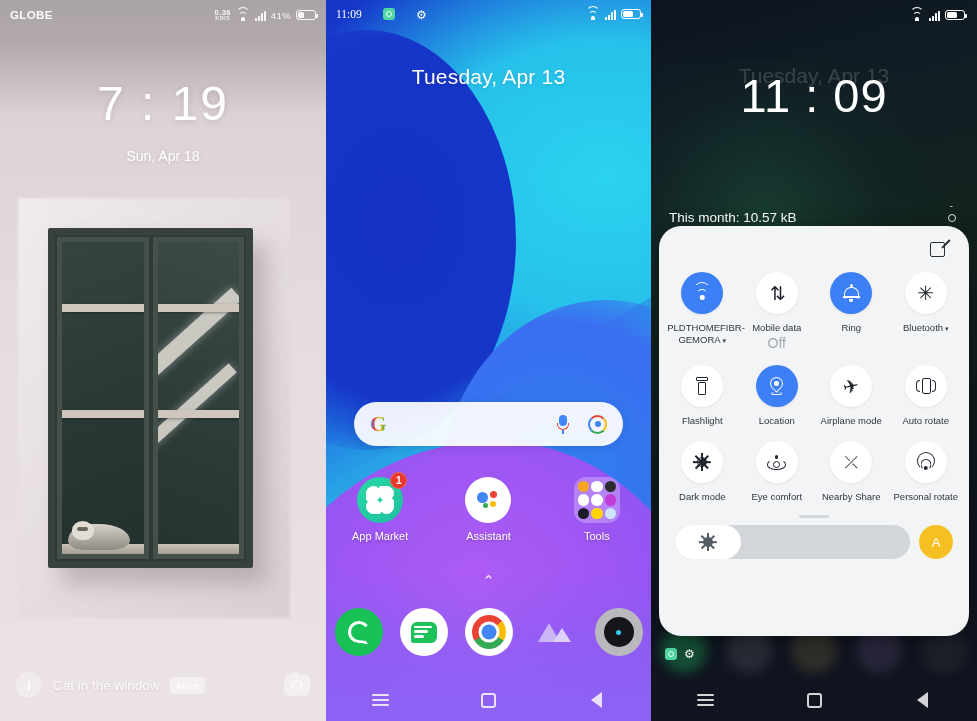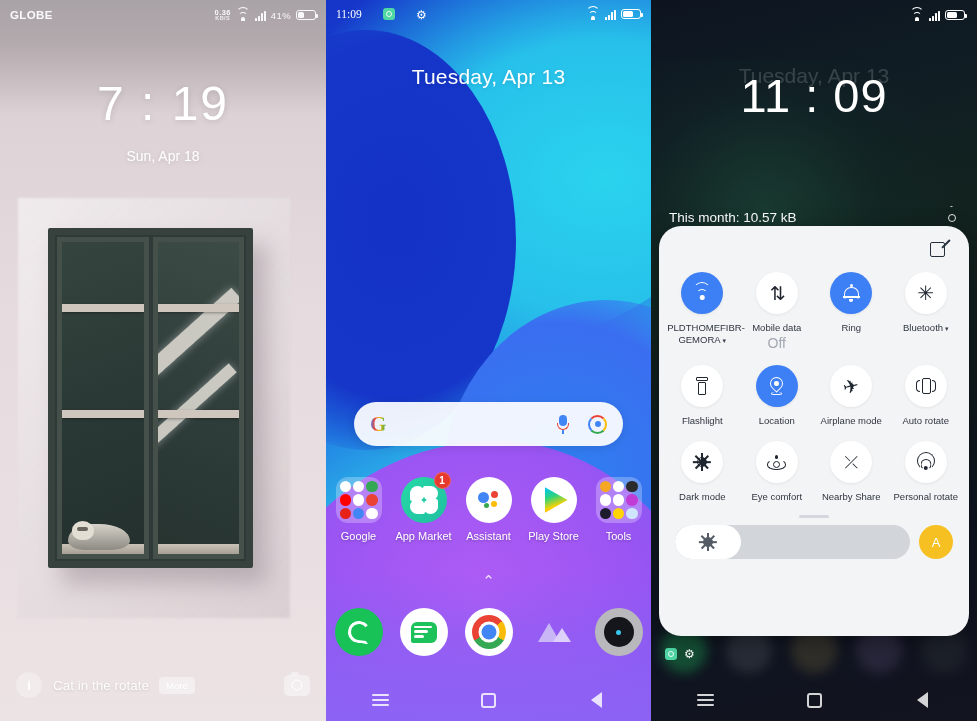--- a/index.html
+++ b/index.html
@@ -376,21 +376,21 @@
       </div>
     </div>
 
     <div class="p1-clock">
       <div class="p1-time">7 : 19</div>
       <div class="p1-date">Sun, Apr 18</div>
     </div>
 
     <div class="p1-bottom">
       <span class="p1-info-btn">i</span>
-      <span class="p1-wall-title">Cat in the rotate</span>
+      <span class="p1-wall-title">Cat in the window</span>
       <span class="p1-more">More</span>
       <span class="p1-cam"></span>
     </div>
   </div>
 
   <div class="panel2">
     <div class="p2-blob-cyan"></div>
     <div class="p2-blob-dark"></div>
     <div class="p2-blob-blue2"></div>
     <div class="p2-blob-purple"></div>
@@ -430,36 +430,20 @@
           <span class="arc"></span>
           <span class="stem"></span>
         </span>
       <span class="lens-ico">
           <span class="ring"></span>
           <span class="dot"></span>
         </span>
     </div>
 
     <div class="app-row">
-      <div class="app">
-        <div class="app-ico-wrap">
-          <div class="folder">
-            <span style="background:#fff"></span>
-              <span style="background:#fff"></span>
-              <span style="background:#34a853"></span>
-            <span style="background:#ff0000"></span>
-              <span style="background:#fff"></span>
-              <span style="background:#ea4335"></span>
-            <span style="background:#e62117"></span>
-              <span style="background:#4285f4"></span>
-              <span style="background:#fff"></span>
-          </div>
-        </div>
-        <span class="app-label">Google</span>
-      </div>
 
       <div class="app">
         <div class="app-ico-wrap">
           <div class="circ-ico appmarket">
             <span class="petal" style="left:9px;top:9px;transform:rotate(0deg)"></span>
             <span class="petal" style="right:9px;top:9px;transform:rotate(90deg)"></span>
             <span class="petal" style="right:9px;bottom:9px;transform:rotate(180deg)"></span>
             <span class="petal" style="left:9px;bottom:9px;transform:rotate(270deg)"></span>
           </div>
           <span class="badge">1</span>
@@ -472,28 +456,20 @@
           <div class="circ-ico assistant">
             <span class="d1"></span>
               <span class="d2"></span>
               <span class="d3"></span>
               <span class="d4"></span>
           </div>
         </div>
         <span class="app-label">Assistant</span>
       </div>
 
-      <div class="app">
-        <div class="app-ico-wrap">
-          <div class="circ-ico playstore">
-            <span class="play-tri"></span>
-          </div>
-        </div>
-        <span class="app-label">Play Store</span>
-      </div>
 
       <div class="app">
         <div class="app-ico-wrap">
           <div class="folder">
             <span style="background:#f5a623"></span>
               <span style="background:#fff"></span>
               <span style="background:#2b2b2b"></span>
             <span style="background:#fff"></span>
               <span style="background:#fff"></span>
               <span style="background:#c13cd6"></span>

